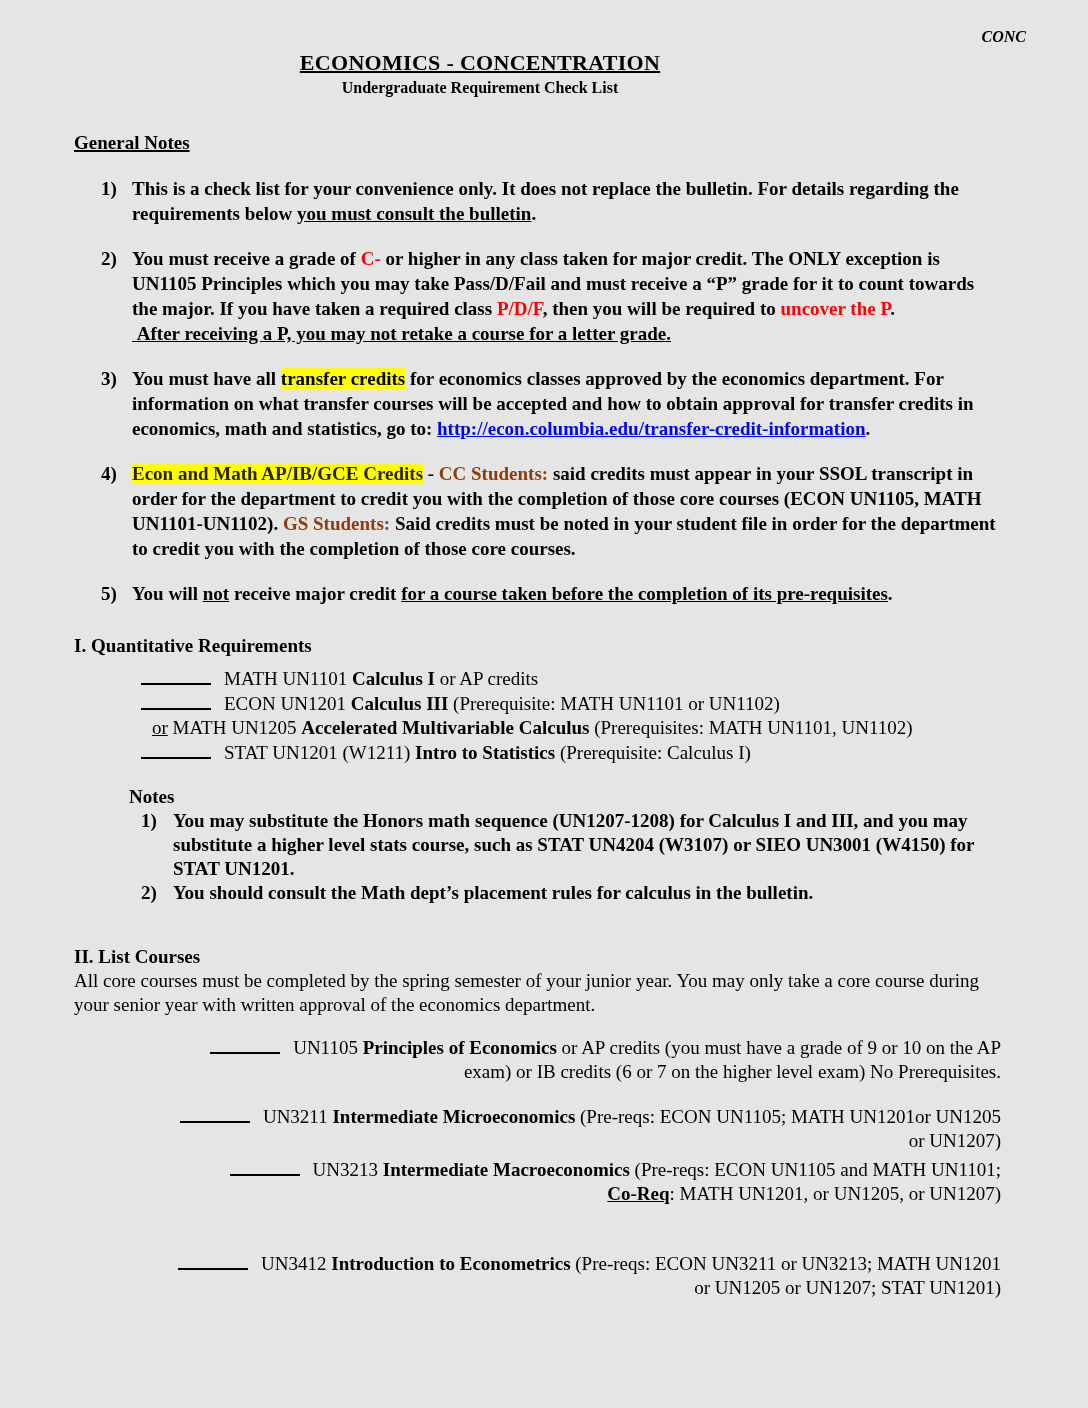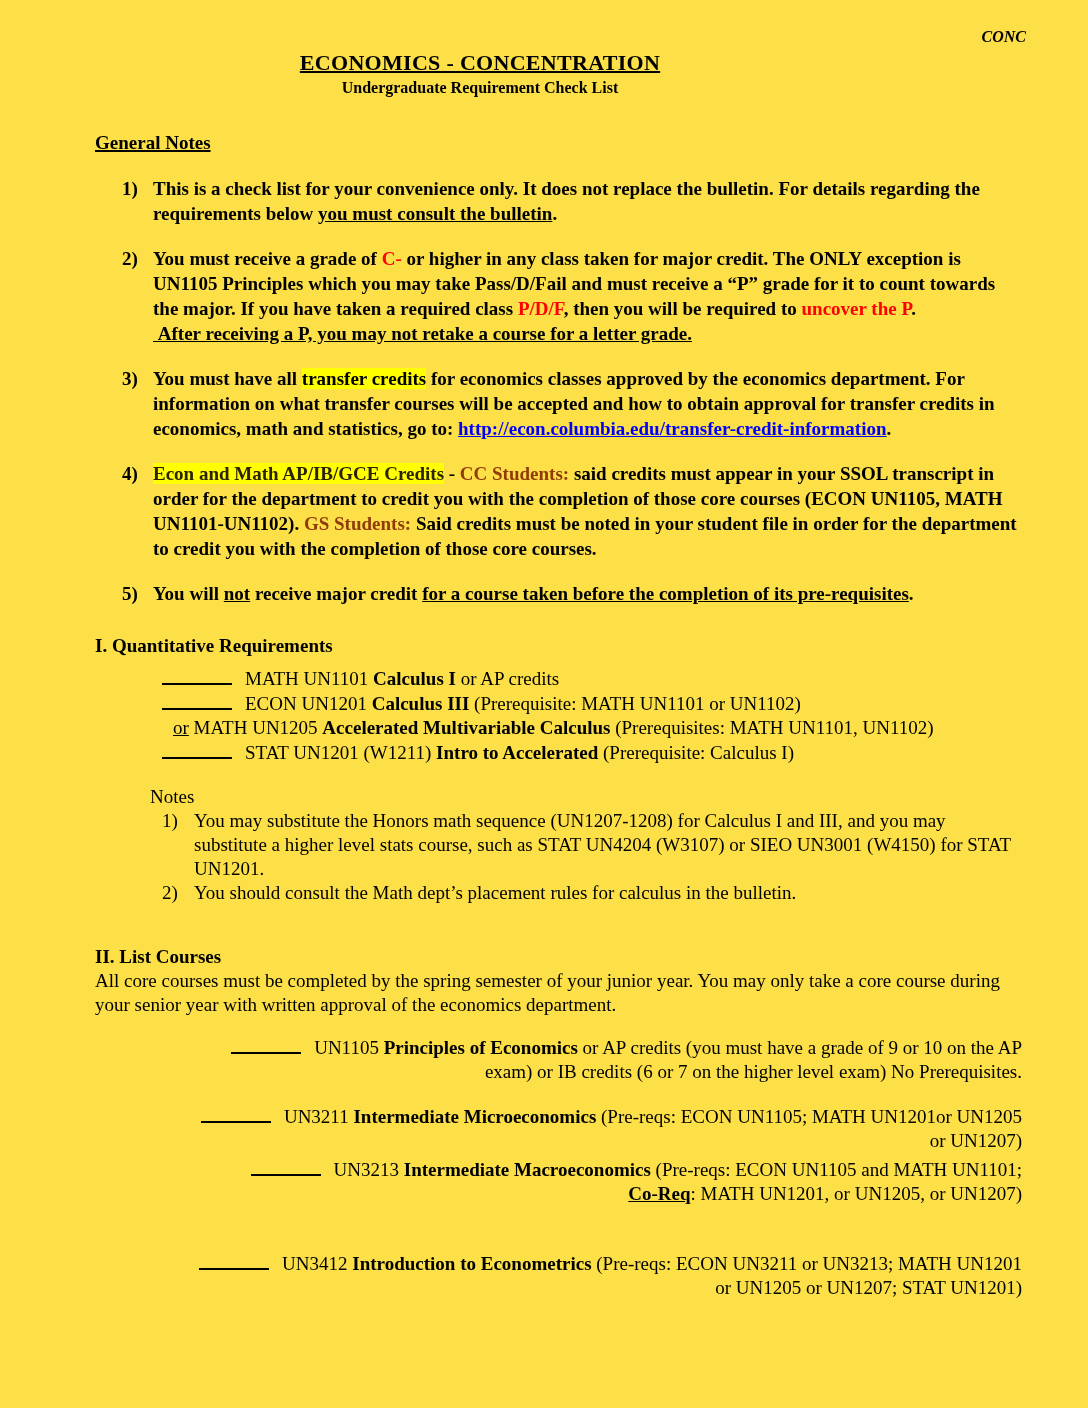--- a/index.html
+++ b/index.html
@@ -1,41 +1,41 @@
 <!DOCTYPE html>
 <html><head>
 <meta charset="utf-8">
 <style>
   html,body{margin:0;padding:0;background:#ffffff;}
   body{width:1088px;height:1408px;font-family:"Liberation Serif","DejaVu Serif",serif;color:#000;}
-  .page{position:relative;width:1088px;height:1408px;overflow:hidden;background:#fde047;}
+  .page{position:relative;width:1088px;height:1408px;overflow:hidden;background:#e5e5e5;}
   .corner{position:absolute;top:28px;right:62px;font-style:italic;font-weight:bold;font-size:16px;}
   .header{padding-top:50px;width:770px;margin-left:95px;text-align:center;}
   .doc-title{font-size:22px;font-weight:bold;text-decoration:underline;text-decoration-thickness:2px;line-height:26px;letter-spacing:.3px;}
   .doc-subtitle{font-size:16px;font-weight:bold;line-height:24px;}
-  .content{margin-left:95px;width:927px;font-size:19px;}
+  .content{margin-left:74px;width:927px;font-size:19px;}
   .heading{font-weight:bold;font-size:19px;line-height:24px;}
   .hu{text-decoration:underline;text-decoration-thickness:2px;}
   .gn-heading{margin-top:31px;}
   .gn-items{margin-top:21px;}
   .gn-item{display:flex;font-weight:bold;line-height:25px;margin-left:27px;margin-bottom:20px;}
   .gn-num{width:31px;flex:0 0 31px;}
   .gn-text{flex:1;}
   .red{color:#ff0000;}
   .u{text-decoration:underline;}
   .hl{background:#ffff00;}
   .hl-dark{background:#ffff00;color:#2b2200;font-weight:bold;}
   .brown{color:#913a0a;font-weight:bold;}
   .link{color:#0000ff;text-decoration:underline;font-weight:bold;}
   .sec1-heading{margin-top:28px;}
   .q-rows{margin-top:8px;}
   .q-row{margin-left:67px;line-height:24px;white-space:nowrap;}
   .q-row.or-row{margin-left:78px;}
   .blank{display:inline-block;width:70px;height:17px;border-bottom:2px solid #000;margin-right:13px;}
-  .notes{margin-top:20px;}
+  .notes{margin-top:20px;font-weight:bold;}
   .notes-heading{margin-left:55px;line-height:24px;}
   .note-item{display:flex;margin-left:67px;line-height:24px;}
   .note-num{width:32px;flex:0 0 32px;}
   .note-text{flex:1;}
   .sec2-heading{margin-top:40px;}
   .intro{line-height:24px;}
   .c-row{margin-left:67px;line-height:24px;}
   .c-line1,.c-line2{white-space:nowrap;text-align:right;}
   .c-row.c1{margin-top:18px;}
   .c-row.c2{margin-top:20px;}
@@ -93,21 +93,21 @@
       </div>
 
     </div>
 
     <div class="heading sec1-heading">I. Quantitative Requirements</div>
 
     <div class="q-rows">
       <div class="q-row"><span class="blank"></span><span><span>MATH UN1101 </span><b>Calculus I</b><span> or AP credits</span></span></div>
       <div class="q-row"><span class="blank"></span><span><span>ECON UN1201 </span><b>Calculus III</b><span> (Prerequisite: MATH UN1101 or UN1102)</span></span></div>
       <div class="q-row or-row"><span class="u">or</span><span> MATH UN1205 </span><b>Accelerated Multivariable Calculus</b><span> (Prerequisites: MATH UN1101, UN1102)</span></div>
-      <div class="q-row"><span class="blank"></span><span><span>STAT UN1201 (W1211) </span><b>Intro to Accelerated</b><span> (Prerequisite: Calculus I)</span></span></div>
+      <div class="q-row"><span class="blank"></span><span><span>STAT UN1201 (W1211) </span><b>Intro to Statistics</b><span> (Prerequisite: Calculus I)</span></span></div>
     </div>
 
     <div class="notes">
       <div class="notes-heading">Notes</div>
       <div class="note-item">
         <span class="note-num">1)</span>
         <div class="note-text">You may substitute the Honors math sequence (UN1207-1208) for Calculus I and III, and you may substitute a higher level stats course, such as STAT UN4204 (W3107) or SIEO UN3001 (W4150) for STAT UN1201.</div>
       </div>
       <div class="note-item">
         <span class="note-num">2)</span>

